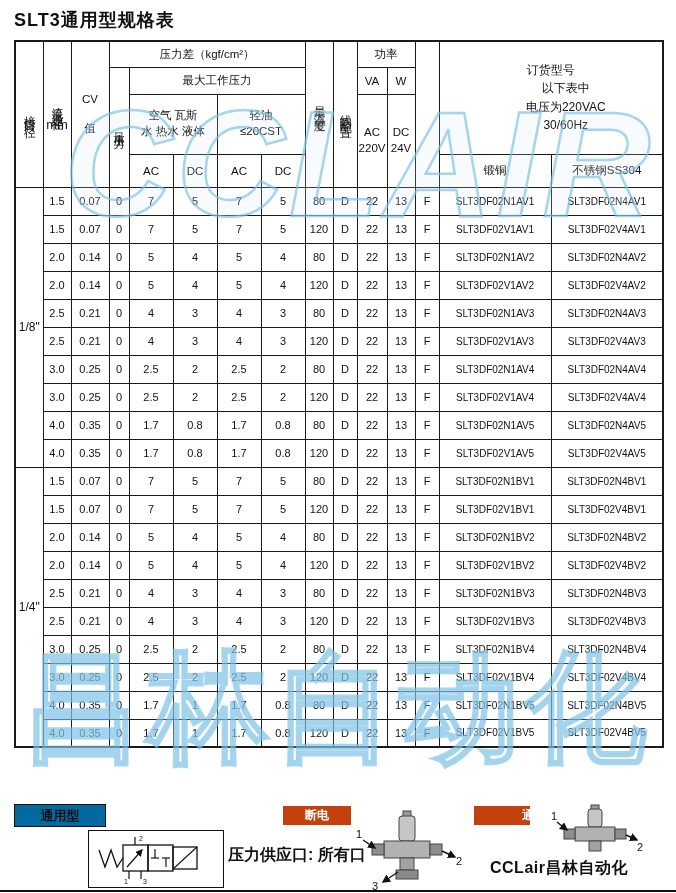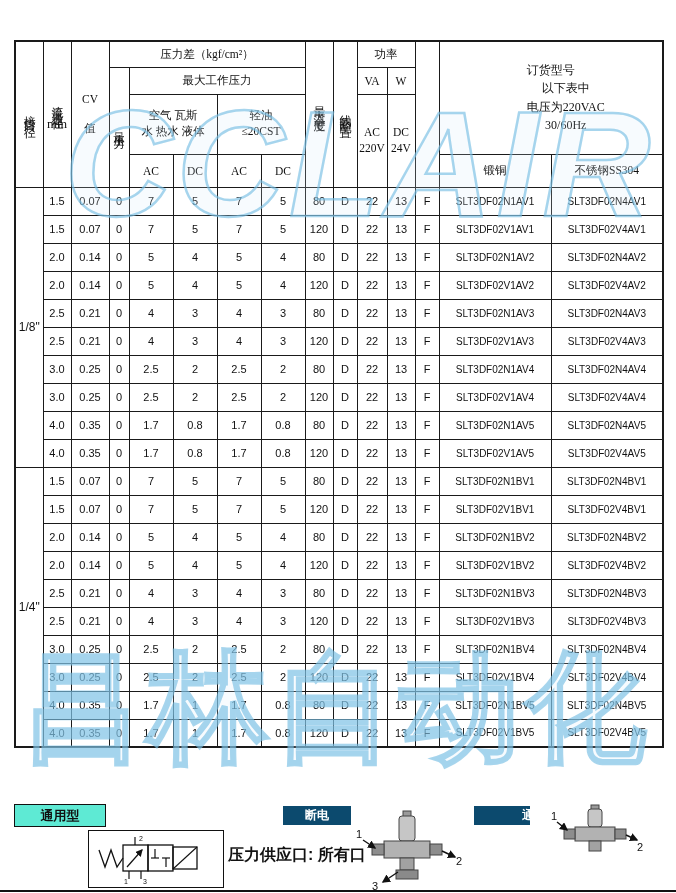--- a/index.html
+++ b/index.html
@@ -5,21 +5,21 @@
 <style>
   * { margin:0; padding:0; box-sizing:border-box; }
   html,body { width:676px; height:893px; }
   body { background:#fff; font-family:"Liberation Sans", sans-serif; color:#111; position:relative; overflow:hidden; }
   .page { position:absolute; inset:0; }
 
   .page-title { position:absolute; top:8px; left:14px; font-size:18px; font-weight:bold; letter-spacing:1px; }
 
   table.spec { position:absolute; top:40px; left:14px; width:648px; border-collapse:collapse; table-layout:fixed; border:2px solid #1a1a1a; }
   table.spec th, table.spec td { border:1px solid #1a1a1a; text-align:center; vertical-align:middle; font-weight:normal; padding:1px 0; }
-  thead th { font-size:11.5px;font-family:Liberation Serif, serif; }
+  thead th { font-size:11.5px; }
   tr.hr1 { height:26px; }
   tr.hr2 { height:27px; }
   tr.hr3 { height:60px; }
   tr.hr4 { height:33px; }
   tbody tr { height:28px; }
   tbody td { font-size:11px; }
   td.size-cell { font-size:12px; }
   td.model-cell { font-size:10px; letter-spacing:0; }
 
   .vtext { display:inline-block; writing-mode:vertical-rl; text-orientation:upright; letter-spacing:4px; font-size:12px; line-height:1.1; }
@@ -31,39 +31,40 @@
   .two-line div { line-height:1.35; }
 
   .watermark { position:absolute; z-index:30; pointer-events:none; font-weight:bold; white-space:nowrap;
                color:rgba(210,235,248,0.18); -webkit-text-stroke:2.5px rgba(120,190,228,0.65); }
   .wm-top { top:78px; left:64px; font-size:150px; font-style:italic; letter-spacing:4px; }
   .wm-bottom { top:628px; left:22px; font-size:120px; letter-spacing:6px; }
 
   .flow-title { position:absolute; top:754px; left:14px; font-size:17px; font-weight:bold; letter-spacing:1px; }
 
   .gen-box { position:absolute; left:14px; top:804px; width:92px; height:23px; border:1.5px solid #111;
-             font-size:13px; font-weight:bold; text-align:center; line-height:21px; background:#5eead4; }
+             font-size:13px; font-weight:bold; text-align:center; line-height:21px; background:#0369a1; }
   .symbol-box { position:absolute; left:88px; top:830px; width:136px; height:58px; border:1.5px solid #111; background:#fff; }
   .pressure-note { position:absolute; left:228px; top:845px; font-size:16px; font-weight:bold; }
-  .tag { position:absolute; top:806px; height:19px; background:#0c4a6e; color:#fff; font-size:12px; font-weight:bold;
+  .tag { position:absolute; top:806px; height:19px; background:#c2410c; color:#fff; font-size:12px; font-weight:bold;
          text-align:center; line-height:19px; }
   .tag-off { left:283px; width:68px; }
   .tag-on  { left:474px; width:56px;padding-left:48px; }
   .valve-off { position:absolute; left:352px; top:810px; }
   .valve-on  { position:absolute; left:548px; top:804px; }
   .brand { position:absolute; left:490px; top:858px; font-size:16px; font-weight:bold; letter-spacing:0.5px; }
   .bottom-rule { position:absolute; left:0; right:0; bottom:1px; border-top:2px solid #111; }
 
   svg text { font-family:"Liberation Sans", sans-serif; fill:#111; }
 </style>
 </head>
 <body>
 
 <div class="page">
 
+  <div class="page-title">SLT3通用型规格表</div>
 
   <table class="spec">
     <colgroup>
       <col style="width:28px">
         <col style="width:28px">
         <col style="width:38px">
       <col style="width:20px">
         <col style="width:44px">
         <col style="width:44px">
       <col style="width:44px">
@@ -530,16 +531,17 @@
       <rect x="16" y="25" width="11" height="10" fill="#8d8d8d" stroke="#444"></rect>
       <rect x="67" y="25" width="11" height="10" fill="#8d8d8d" stroke="#444"></rect>
       <rect x="41" y="37" width="12" height="10" fill="#a2a2a2" stroke="#444"></rect>
       <line x1="9" y1="18" x2="19" y2="26" stroke="#111" stroke-width="1.4" marker-end="url(#arwOn)"></line>
       <line x1="78" y1="31" x2="89" y2="36" stroke="#111" stroke-width="1.4" marker-end="url(#arwOn)"></line>
       <text x="3" y="16" font-size="11">1</text>
       <text x="89" y="47" font-size="11">2</text>
     </svg>
   </div>
 
+  <div class="brand">CCLair昌林自动化</div>
 
   <div class="bottom-rule"></div>
 
 </div>
 
 </body></html>

